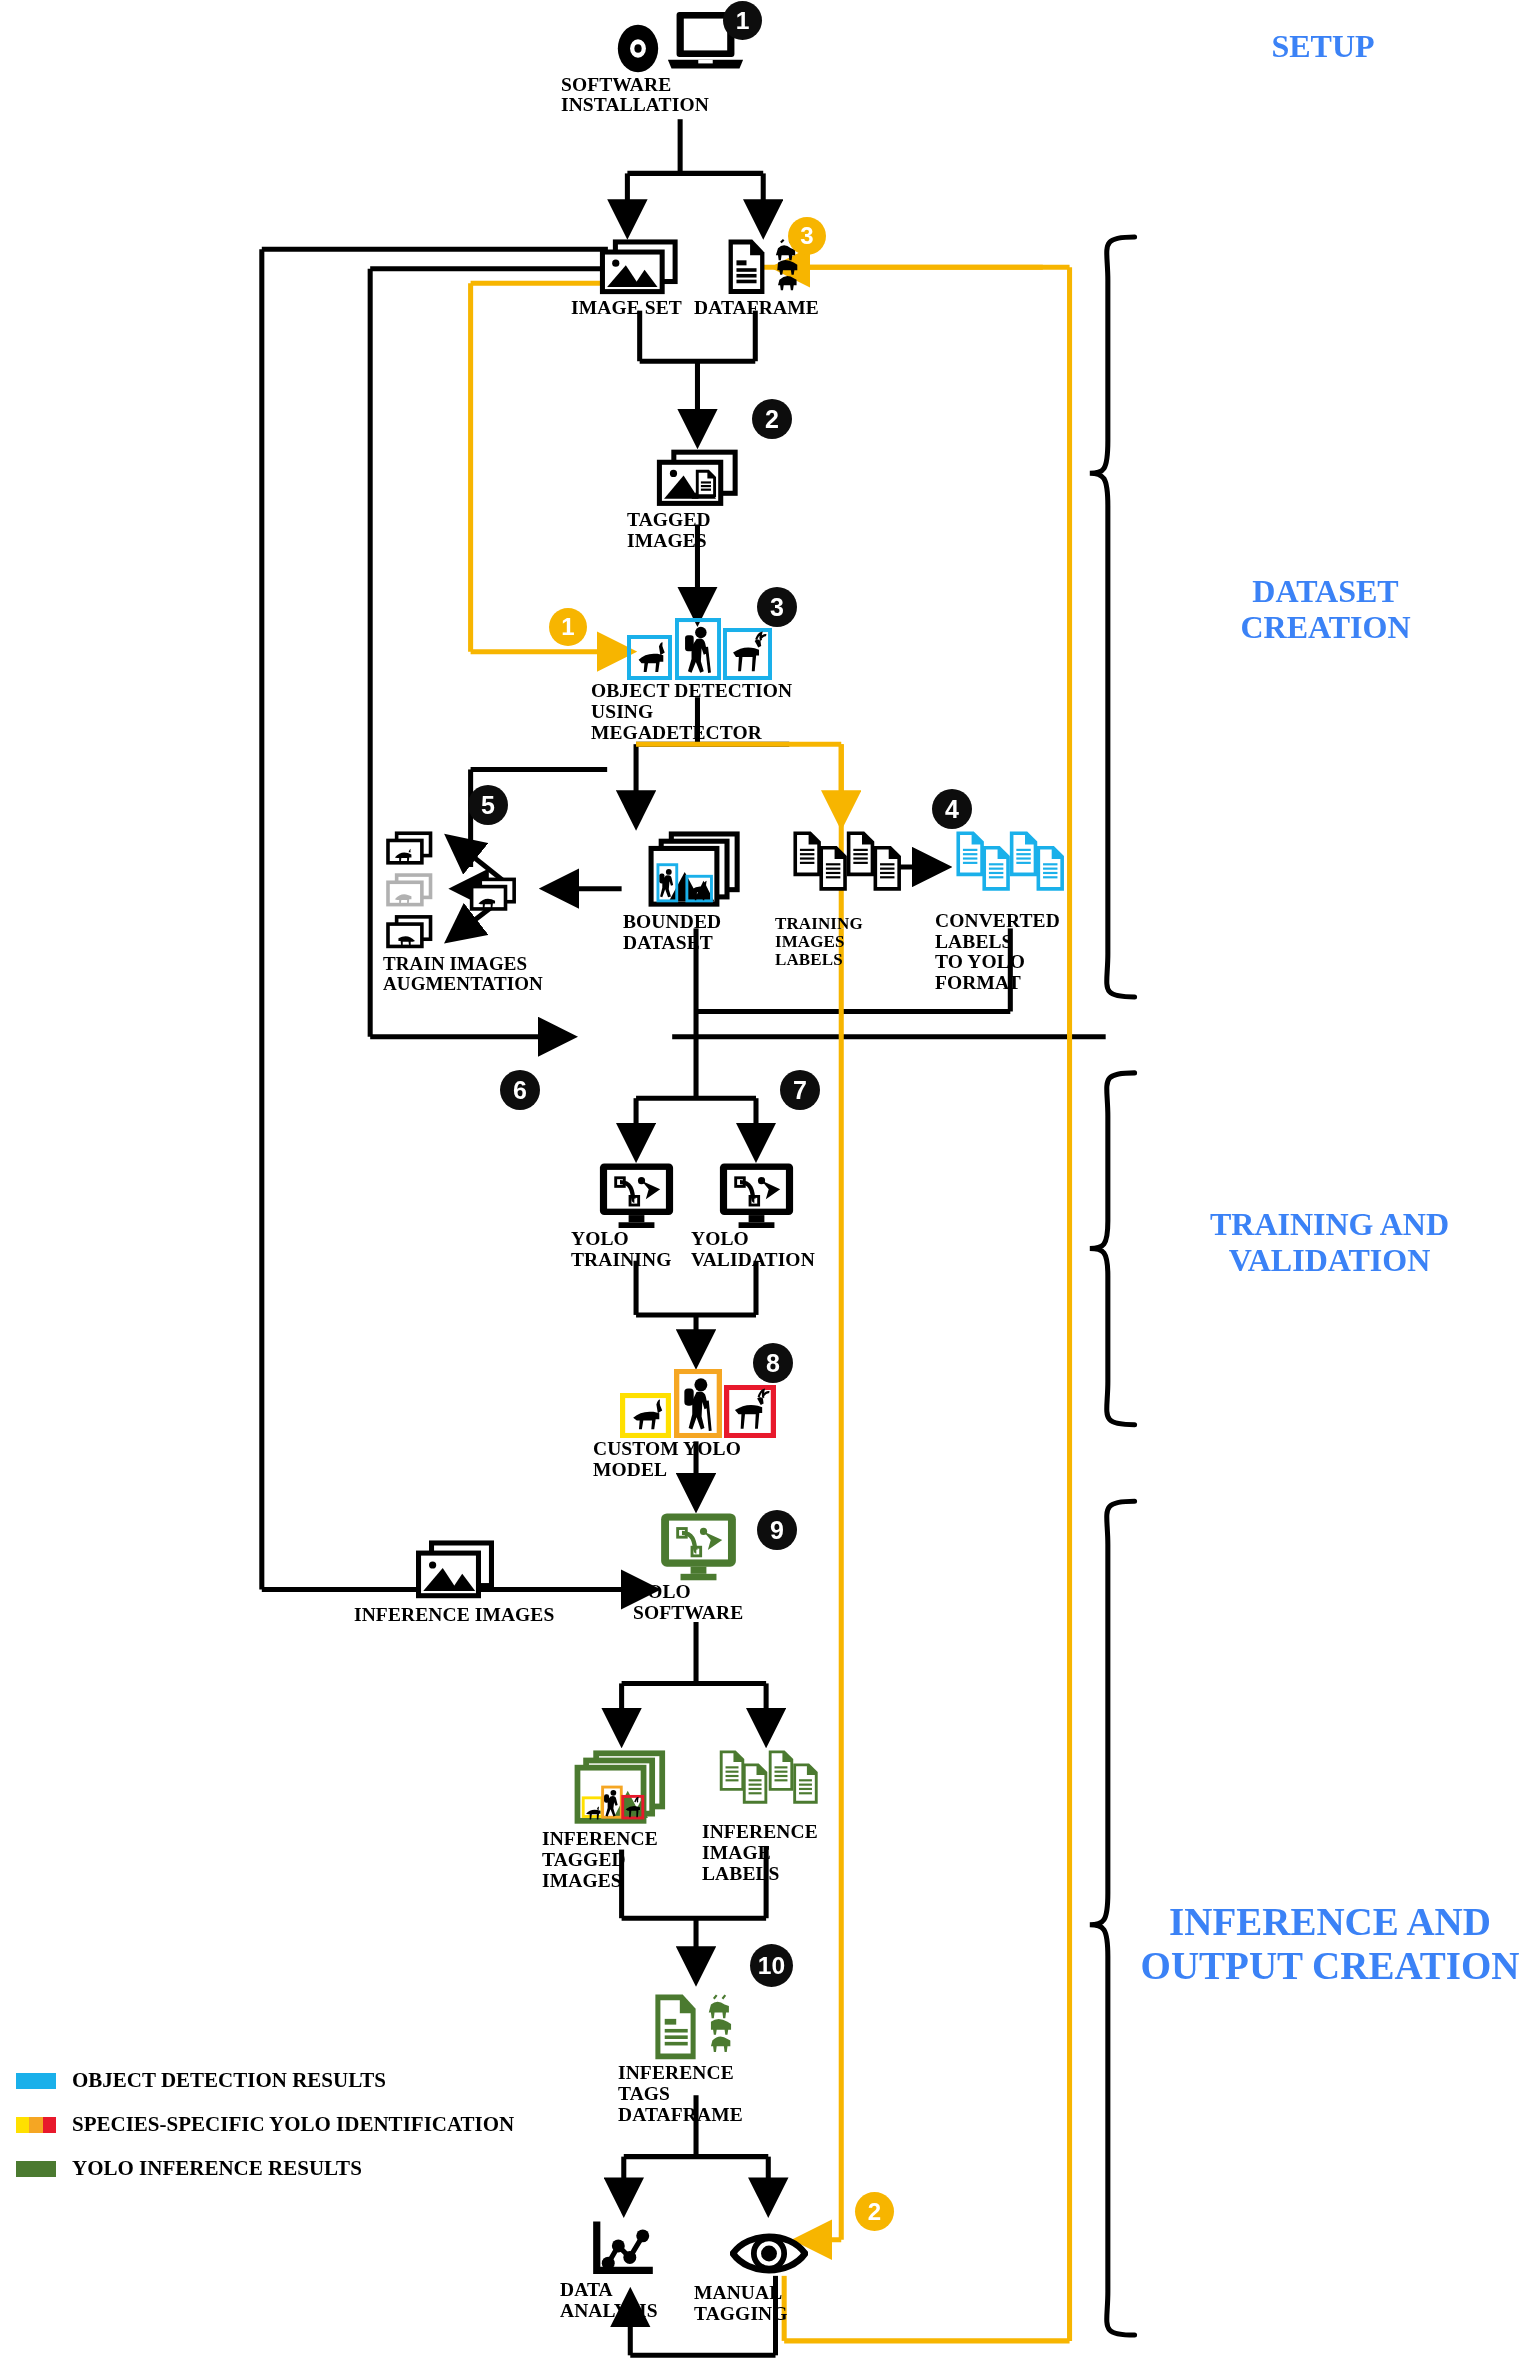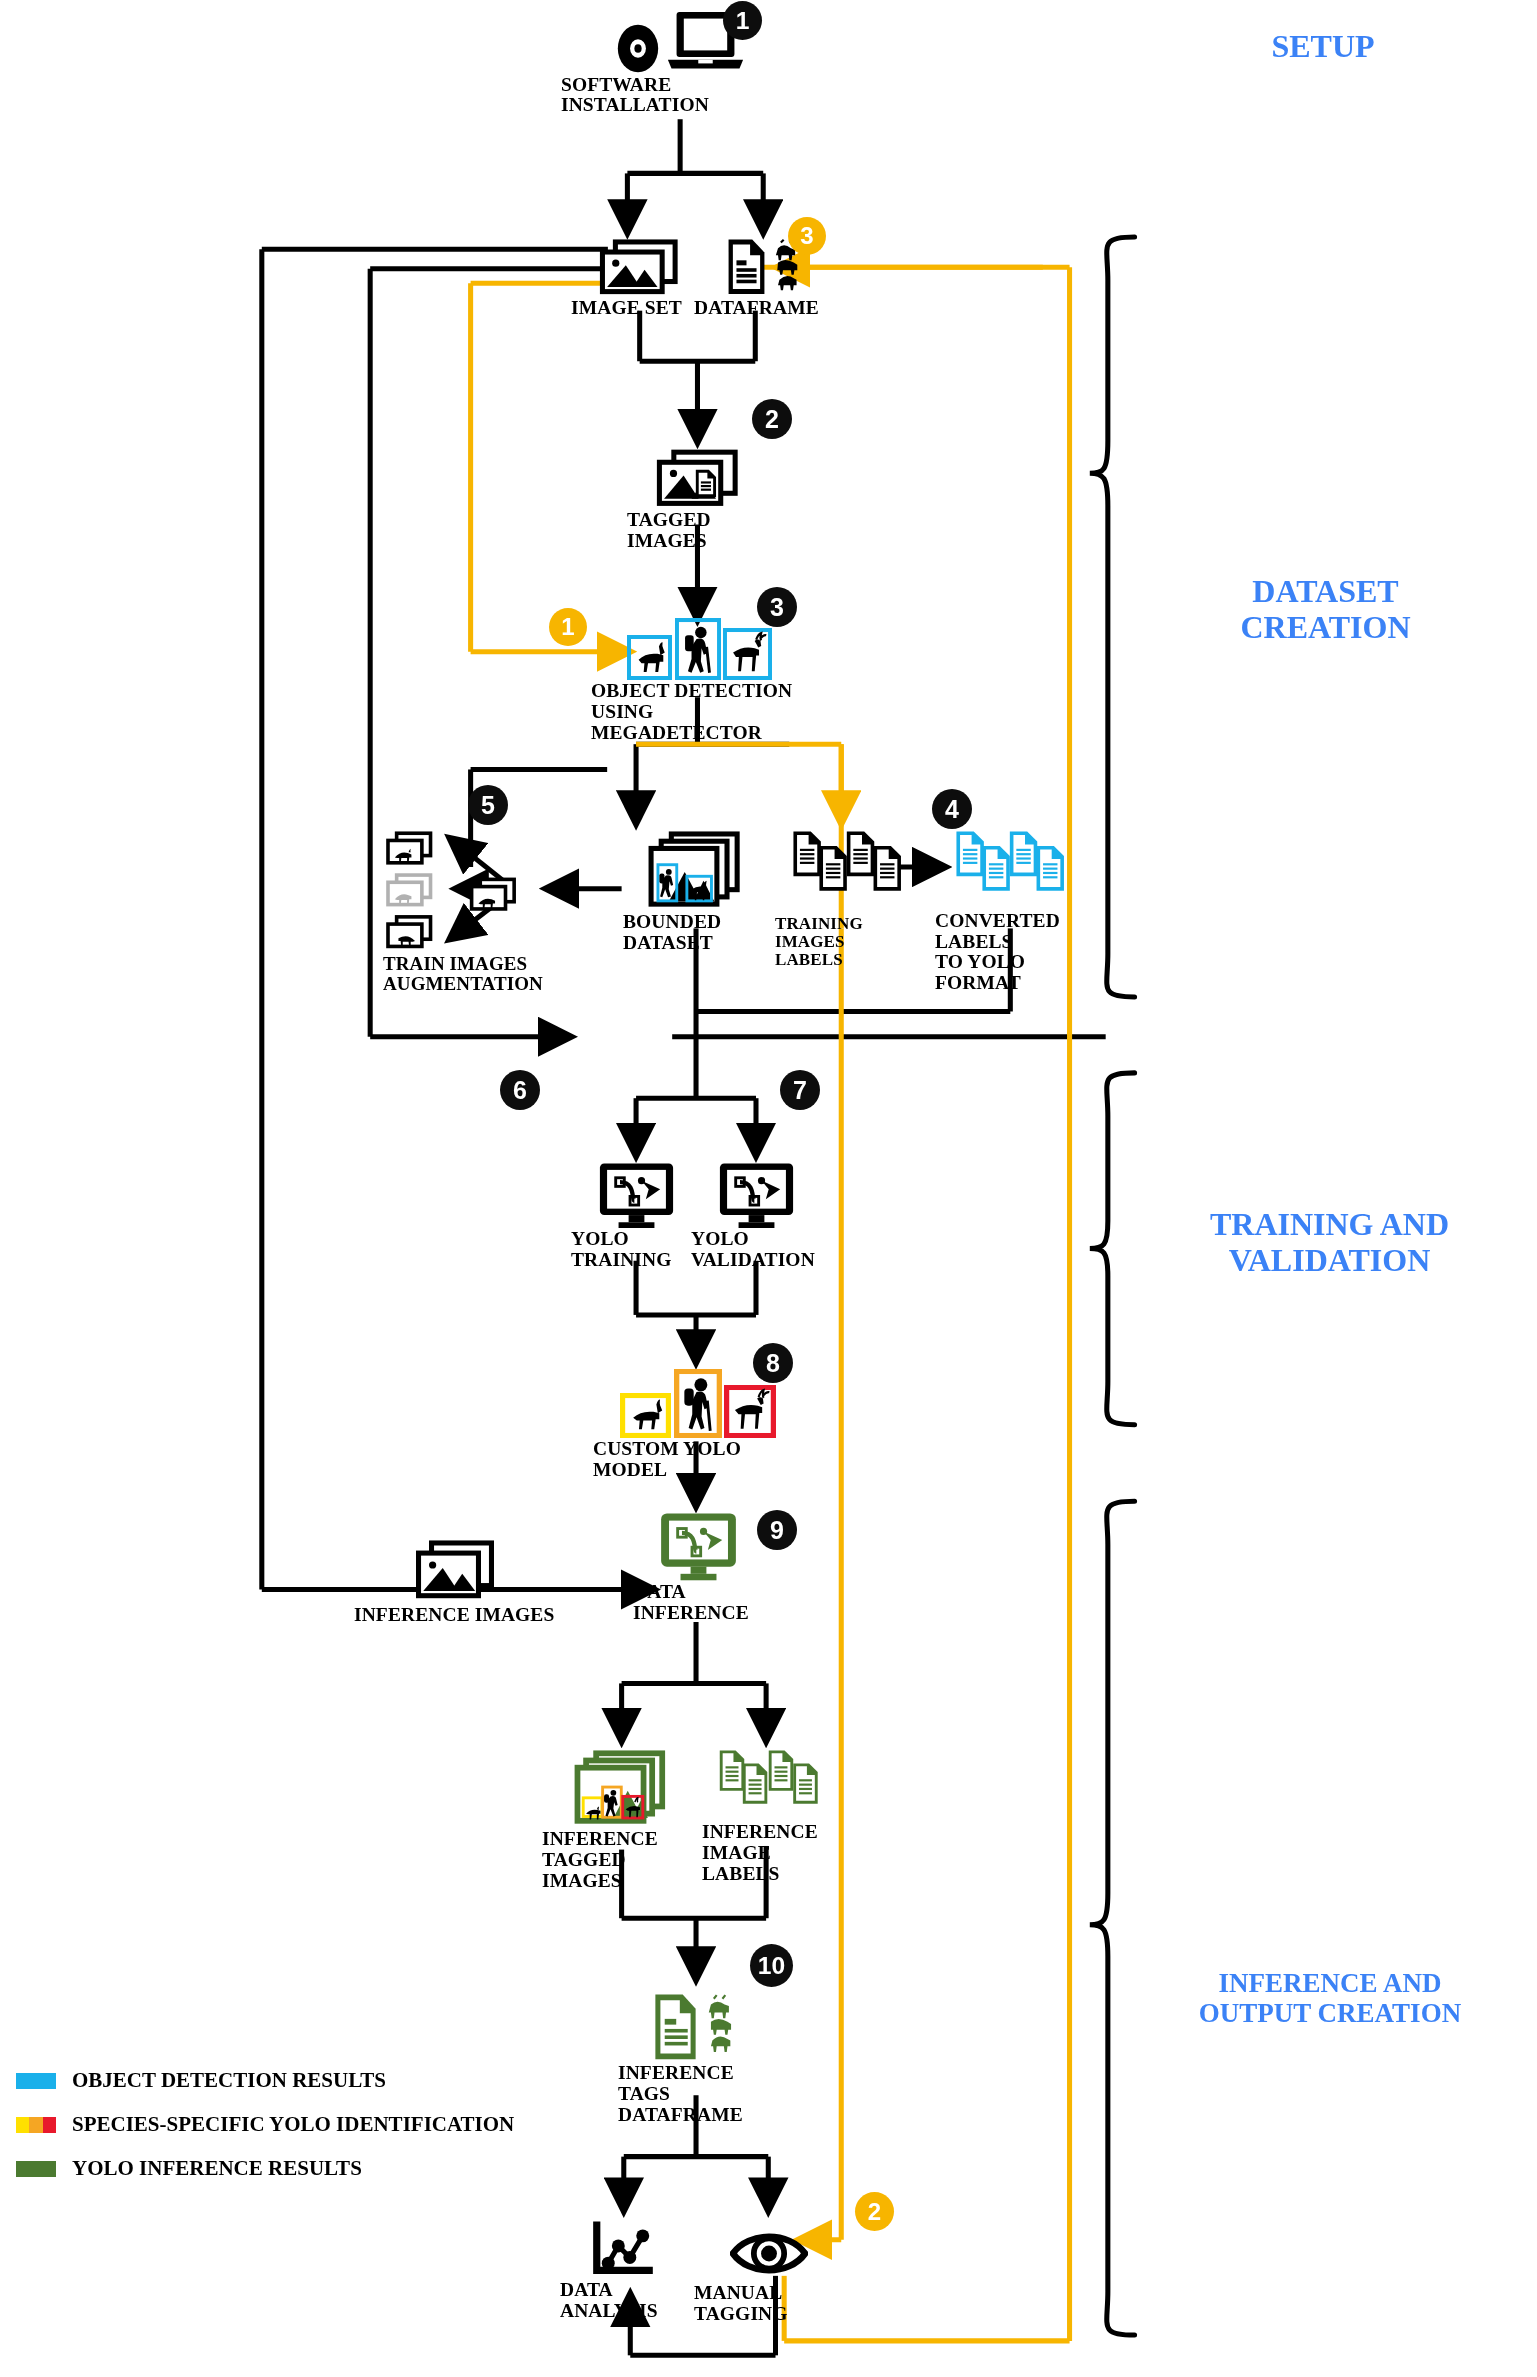--- a/index.html
+++ b/index.html
@@ -162,21 +162,21 @@
       <path d="M1570,1485 C1520,1485 1533,1497 1533,1545 L1533,1690 C1533,1724 1527,1728 1508,1728 C1527,1728 1533,1732 1533,1766 L1533,1912 C1533,1960 1520,1972 1570,1972"></path>
       <path d="M1570,2078 C1520,2078 1533,2090 1533,2138 L1533,2620 C1533,2660 1527,2664 1508,2664 C1527,2664 1533,2668 1533,2708 L1533,3172 C1533,3220 1520,3232 1570,3232"></path>
     </g>
   </svg>
 
   <div class="section-title" style="left:1171px;top:29px;width:304px;font-size:32px;">SETUP</div>
   <div class="section-title" style="left:1163px;top:574px;width:325px;font-size:32px;">DATASET
 CREATION</div>
   <div class="section-title" style="left:1149px;top:1207px;width:361px;font-size:32px;">TRAINING AND
 VALIDATION</div>
-  <div class="section-title" style="left:1135px;top:1968px;width:390px;font-size:27px;">INFERENCE AND
+  <div class="section-title" style="left:1135px;top:1900px;width:390px;font-size:39px;">INFERENCE AND
 OUTPUT CREATION</div>
 
   <div class="node" style="left:561px;top:7.2px;width:238px;">
     <div class="icons" style="height:66px;">
       <svg width="48" height="49" viewBox="0 0 66 68">
         <ellipse cx="33" cy="34" rx="28" ry="33" fill="#000"></ellipse>
         <ellipse cx="33" cy="34" rx="11" ry="13" fill="#fff"></ellipse>
         <ellipse cx="33" cy="34" rx="5" ry="6" fill="#000"></ellipse>
       </svg>
       <svg width="81" height="64" viewBox="0 0 112 88" style="margin-left:2.9px;">
@@ -534,21 +534,21 @@
         <rect x="31" y="86" width="50" height="9" fill="#4b7a30"></rect>
         <g fill="#4b7a30">
           <rect x="27" y="23" width="12" height="12" fill="#fff" stroke="#4b7a30" stroke-width="4"></rect>
           <rect x="47" y="49" width="12" height="12" fill="#fff" stroke="#4b7a30" stroke-width="4"></rect>
           <path d="M33,29 C55,29 49,55 53,55" fill="none" stroke="#4b7a30" stroke-width="6"></path>
           <path d="M63,27 L89,39 L69,53 L73,39 Z"></path>
           <circle cx="63" cy="27" r="5"></circle>
         </g>
       </svg>
     </div>
-    <div class="label" style="font-size:19.5px;margin-top:1.4px;">DATA INFERENCE</div>
+    <div class="label" style="font-size:19.5px;margin-top:1.4px;">YOLO SOFTWARE</div>
   </div>
   <div class="badge dark" style="left:757px;top:1510px;width:40px;height:40px;font-size:25px;">9</div>
 
   <div class="node" style="left:542px;top:1749px;width:159px;">
     <div class="icons" style="height:79px;">
       <svg width="98" height="79" viewBox="0 0 136 110">
         <rect x="28" y="2" width="100" height="82" fill="#4b7a30"></rect>
           <rect x="36" y="10" width="84" height="66" fill="#fff"></rect>
         <rect x="14" y="12" width="100" height="82" fill="#4b7a30"></rect>
           <rect x="22" y="20" width="84" height="66" fill="#fff"></rect>

